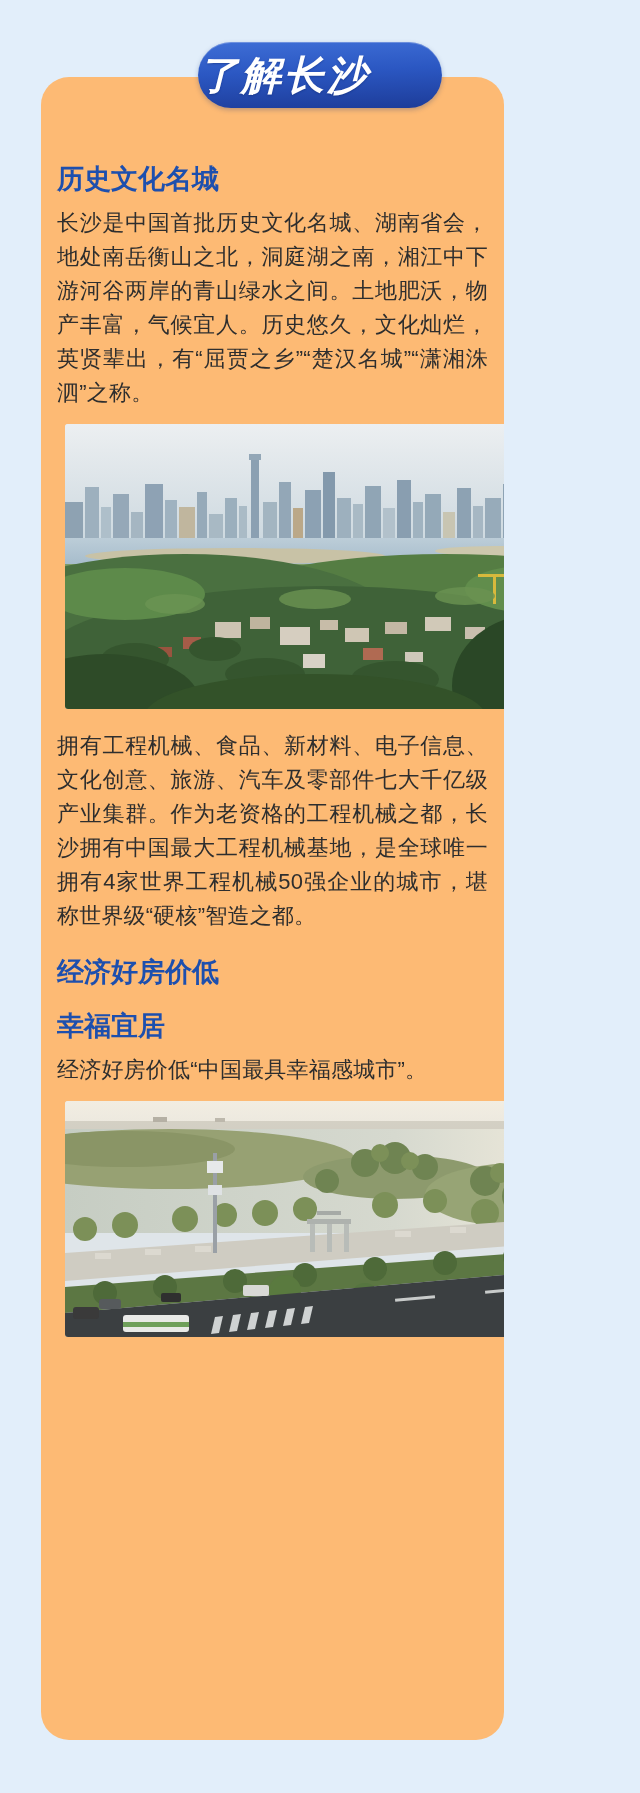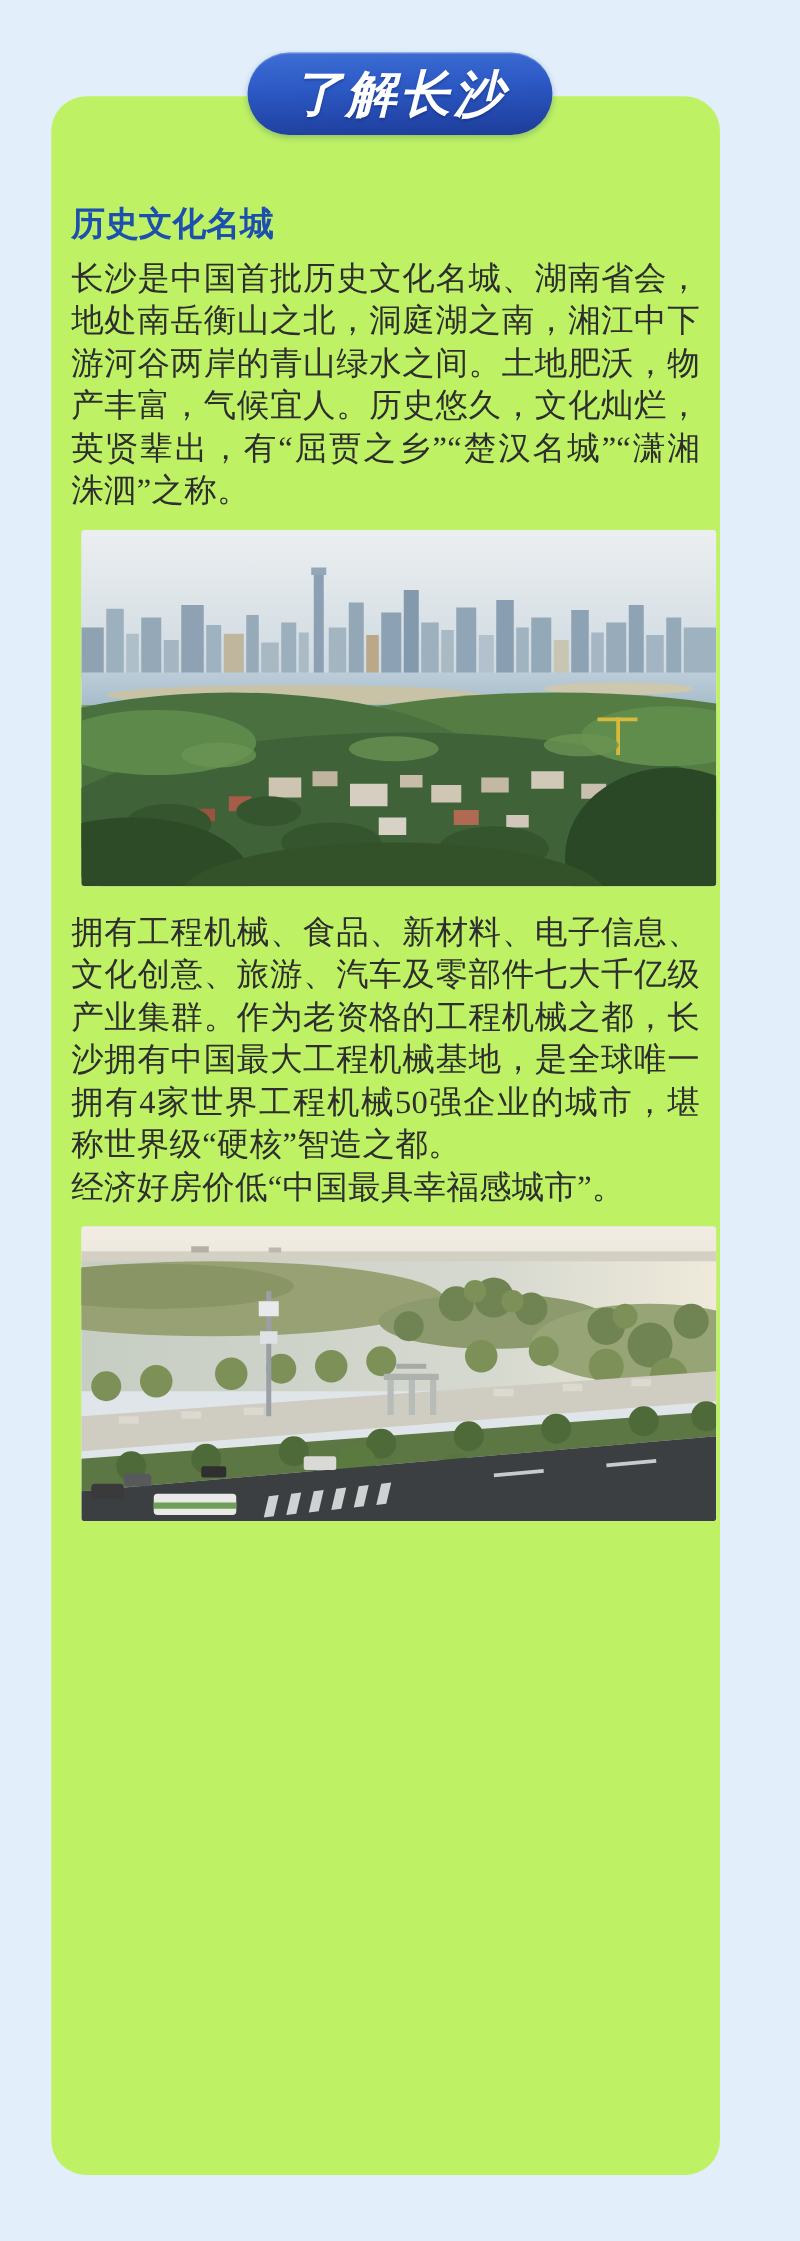--- a/index.html
+++ b/index.html
@@ -5,59 +5,58 @@
   * { margin:0; padding:0; box-sizing:border-box; }
   html,body { width:640px; height:1793px; overflow:hidden; }
   body {
     position:relative;
     background:#e2eefa;
     font-family:"Liberation Sans","DejaVu Sans",sans-serif;
   }
   .card {
     position:absolute;
     left:41px; top:77px;
-    width:535px; height:1663px;
-    background:#bef264;
+    width:463px; height:1663px;
+    background:#fdba74;
     border-radius:28px;
     padding:0 16px;
     overflow:hidden;
   }
   .badge {
     position:absolute;
     top:42px; left:198px;
     width:244px; height:66px;
     border-radius:34px;
     background:linear-gradient(178deg,#3e6ed6 0%,#2b57c2 45%,#1d3c99 100%);
     box-shadow:0 2px 5px rgba(20,50,120,.28), inset 0 1px 0 rgba(255,255,255,.25);
-    display:flex; align-items:center; justify-content:center;
+    display:flex; align-items:center; 
     z-index:5;
   }
   .badge-label {
     color:#ffffff;
     font-size:40px;
     font-weight:bold;
     font-style:italic;
     letter-spacing:3px;
     text-shadow:0 1px 2px rgba(10,30,90,.35);
   }
   .section-heading {
     color:#1d4fae;
     font-size:27px;
     font-weight:bold;
     line-height:30px;
     margin:24px 0 12px;
   }
   .section-heading.first { margin-top:87px; }
   .body-para {
-    font-size:26px;
+    font-size:22px;
     line-height:34px;
     color:#2e2e2e;
     text-align:justify;
     letter-spacing:0.2px;
-    font-family:Liberation Serif, serif;
   }
   figure.photo {
     margin:14px 0 20px 8px;
     width:508px;
     border-radius:3px;
     overflow:hidden;
     line-height:0;
     background:#dfe5e9;
   }
   figure.photo svg { display:block; }
@@ -168,22 +167,24 @@
       </g>
 
       <ellipse cx="40" cy="278" rx="95" ry="48" fill="#2e4b28"></ellipse>
       <ellipse cx="472" cy="262" rx="85" ry="72" fill="#2a4726"></ellipse>
       <ellipse cx="250" cy="292" rx="170" ry="42" fill="#335229"></ellipse>
     </svg>
   </figure>
 
   <p class="body-para">拥有工程机械、食品、新材料、电子信息、文化创意、旅游、汽车及零部件七大千亿级产业集群。作为老资格的工程机械之都，长沙拥有中国最大工程机械基地，是全球唯一拥有4家世界工程机械50强企业的城市，堪称世界级“硬核”智造之都。</p>
 
-
-
+  <h2 class="section-heading">经济好房价低</h2>
+
+
+  <h2 class="section-heading">幸福宜居</h2>
   <p class="body-para">经济好房价低“中国最具幸福感城市”。</p>
 
   <figure class="photo">
     <svg width="508" height="236" viewBox="0 0 508 236">
       <defs>
         <linearGradient id="sky2" x1="0" y1="0" x2="0" y2="1">
           <stop offset="0" stop-color="#f2ede2"></stop>
             <stop offset="1" stop-color="#e3e2da"></stop>
         </linearGradient>
         <linearGradient id="water2" x1="0" y1="0" x2="1" y2="0">

